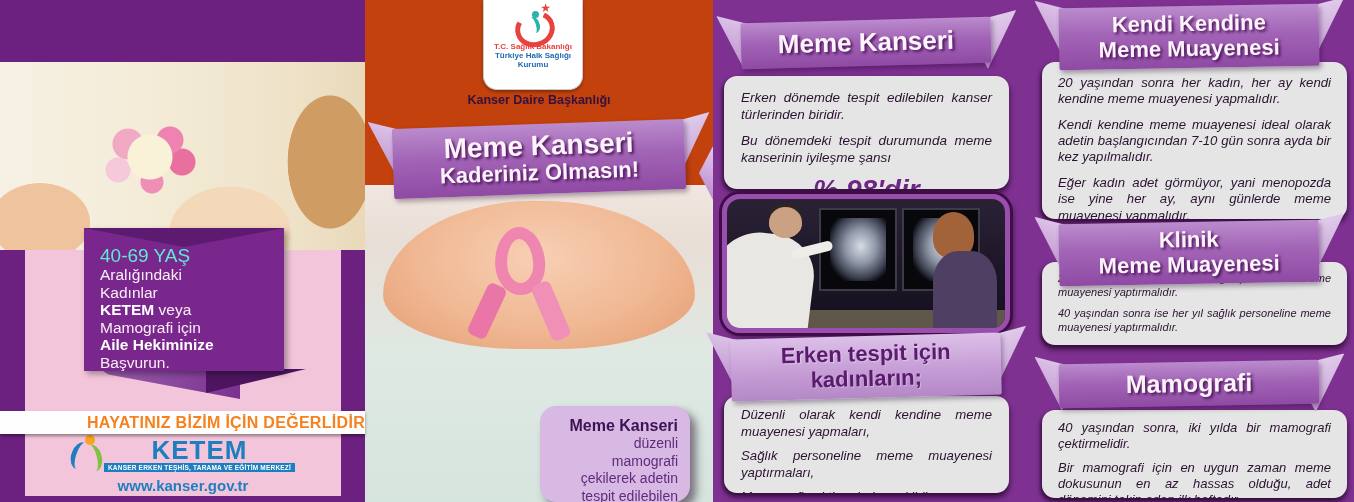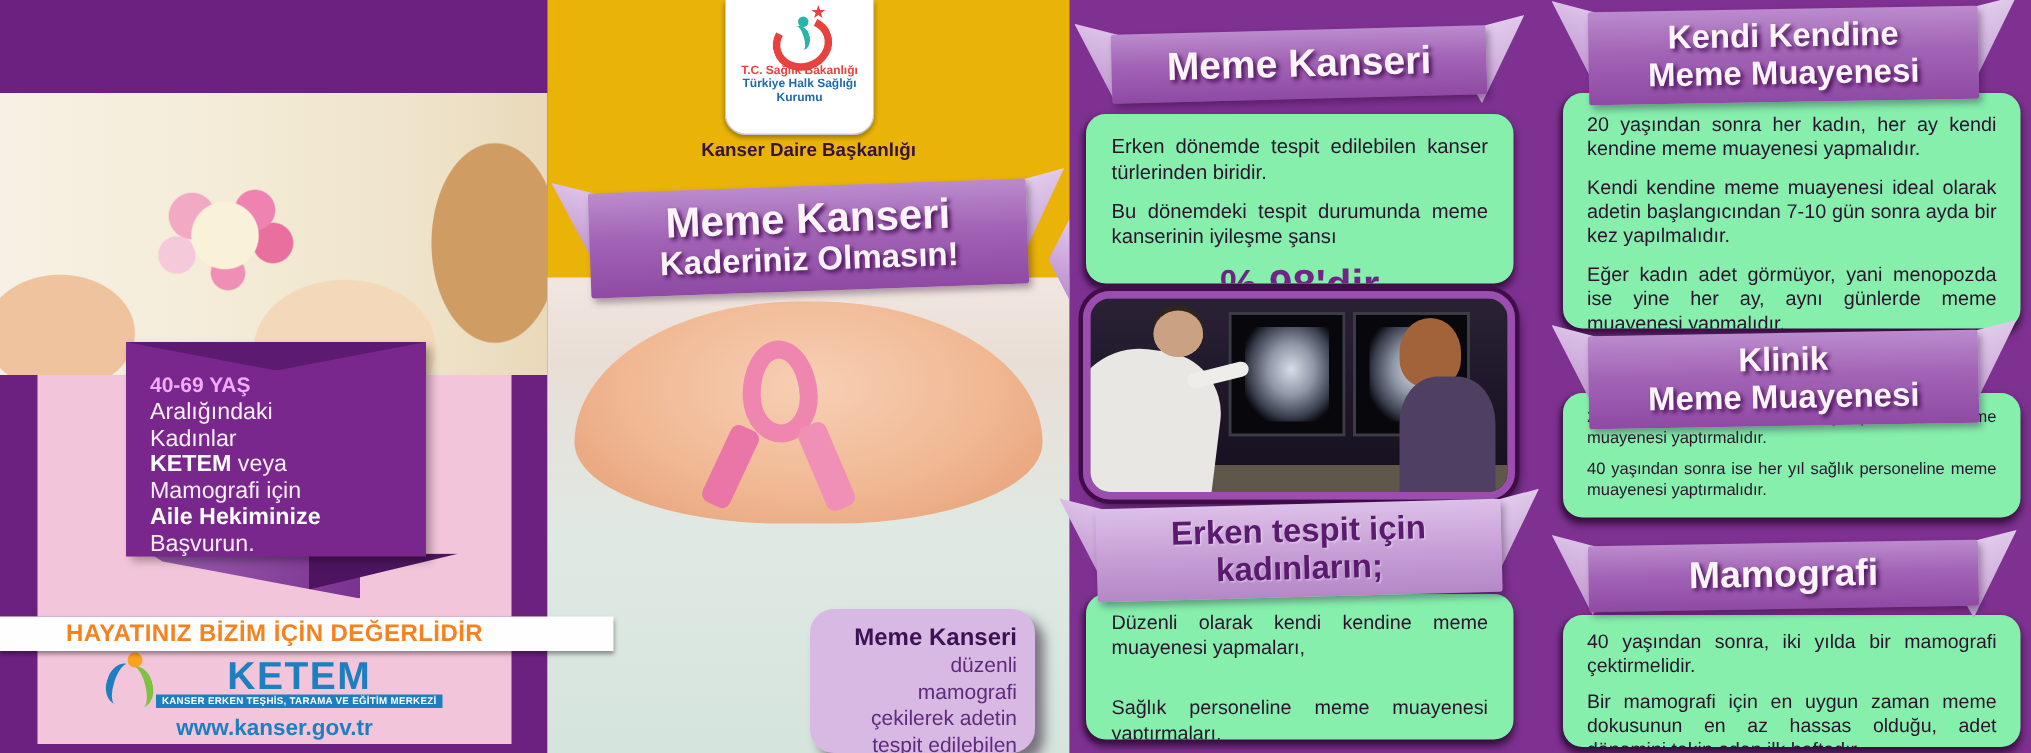--- a/index.html
+++ b/index.html
@@ -23,46 +23,46 @@
       radial-gradient(circle at 152px 120px, #ef8fb6 0 11px, rgba(239,143,182,0) 12px),
       radial-gradient(ellipse 70px 110px at 330px 100px, #cf9c64 0 60%, rgba(207,156,100,0) 61%),
       radial-gradient(ellipse 90px 70px at 40px 160px, #efc39e 0 55%, rgba(239,195,158,0) 56%),
       radial-gradient(ellipse 120px 90px at 230px 170px, #f3d9b9 0 50%, rgba(243,217,185,0) 51%),
       linear-gradient(90deg,#f6f1e4 0%,#f4ecd8 40%,#efe4cb 75%,#e9d9ba 100%);}
   .lp-pink{left:25px;top:250px;width:316px;height:161px;background:#f3c5da;}
   .age-ribbon{left:84px;top:228px;width:200px;height:143px;background:#79278c;
     box-shadow:3px 3px 6px rgba(0,0,0,.35);padding:18px 0 0 16px;box-sizing:border-box;z-index:3;}
   .age-ribbon::before{content:"";position:absolute;top:0;left:0;width:100%;height:19px;
     background:#5c1a70;clip-path:polygon(0 0,100% 0,50% 100%);}
-  .age-title{font-size:14px;font-weight:700;color:#f0abfc;line-height:20px;position:relative;z-index:2;}
+  .age-title{font-size:19px;font-weight:400;color:#5eead4;line-height:20px;position:relative;z-index:2;}
   .age-line{font-size:15.5px;color:#fbeef7;line-height:17.5px;position:relative;z-index:2;}
   .age-bold{font-weight:800;color:#ffffff;}
   .tail-l{left:100px;top:369px;width:140px;height:30px;background:linear-gradient(110deg,#9a5fae,#7a3190);
     clip-path:polygon(0 0,100% 0,100% 100%,6% 18%);z-index:2;}
   .tail-r{left:206px;top:369px;width:100px;height:24px;background:#4d1560;
     clip-path:polygon(0 0,100% 0,0 100%);z-index:2;}
   .slogan-strip{left:0;top:411px;width:365px;height:23px;background:#fefefe;
-    box-shadow:0 2px 3px rgba(0,0,0,.4);z-index:4;text-align:left;line-height:23px;padding-left:44px;}
+    box-shadow:0 2px 3px rgba(0,0,0,.4);z-index:4;text-align:right;line-height:23px;}
   .slogan-text{font-size:16px;font-weight:800;color:#f5821f;letter-spacing:.3px;}
   .lp-footer{left:25px;top:434px;width:316px;height:62px;background:#f3c5da;z-index:3;
     display:flex;flex-direction:column;align-items:center;justify-content:center;}
   .ketem-row{display:flex;align-items:flex-start;}
   .ketem-icon{position:relative;width:30px;height:38px;margin-right:3px;}
   .kf-blue{position:absolute;left:0;top:5px;width:15px;height:28px;border-left:5px solid #1e7fc0;
     border-radius:50%;transform:rotate(18deg);}
   .kf-green{position:absolute;left:11px;top:7px;width:15px;height:28px;border-right:5px solid #7fc241;
     border-radius:50%;transform:rotate(-14deg);}
   .kf-dot{position:absolute;left:14px;top:-2px;width:10px;height:10px;background:#f9a41f;border-radius:50%;}
   .ketem-stack{display:flex;flex-direction:column;align-items:center;}
   .ketem-name{font-size:26px;font-weight:800;color:#1e7fc0;letter-spacing:1px;line-height:26px;}
   .ketem-sub{background:#1e7fc0;color:#ffffff;font-size:6.5px;font-weight:700;padding:1px 4px;letter-spacing:.2px;}
   .ketem-site{font-size:15px;font-weight:800;color:#1e7fc0;margin-top:2px;}
 
   
-  #middle-panel{left:365px;top:0;width:352px;height:502px;background:#eab308;}
+  #middle-panel{left:365px;top:0;width:352px;height:502px;background:#c2410c;}
   .hands-photo{left:0;top:185px;width:348px;height:317px;
     background:linear-gradient(180deg,#f2e7e0 0%,#e8ded6 18%,#dfe9e3 55%,#d5e4dd 100%);}
   .hand-shape{position:absolute;left:18px;top:16px;width:312px;height:148px;
     background:radial-gradient(ellipse at 50% 38%,#f7cfb4 0%,#f0b893 55%,#e8a67e 85%);
     border-radius:50% 50% 46% 46% / 66% 66% 38% 38%;}
   .ribbon-loop{position:absolute;left:130px;top:42px;width:50px;height:68px;
     border:12px solid #ef86b0;border-radius:50% 50% 50% 50%/55% 55% 45% 45%;transform:rotate(-3deg);box-sizing:border-box;}
   .ribbon-tail-l{position:absolute;left:112px;top:98px;width:20px;height:56px;background:#e976a6;
     transform:rotate(25deg);border-radius:6px;}
   .ribbon-tail-r{position:absolute;left:176px;top:96px;width:20px;height:60px;background:#f090b6;
@@ -104,23 +104,23 @@
     box-shadow:6px 6px 8px rgba(25,2,30,.5);padding:10px 12px 8px;box-sizing:border-box;
     text-align:right;z-index:5;}
   .mfb-title{font-size:16px;font-weight:700;color:#3c1254;line-height:19px;}
   .mfb-line{font-size:14px;color:#5e2b7c;line-height:17.6px;}
 
   .mid-edge-decor{left:334px;top:146px;width:14px;height:54px;z-index:1;
     background:linear-gradient(200deg,#e3c8ee,#b687c9);clip-path:polygon(100% 0,0 50%,100% 100%);}
 
   
   #right-panel{left:713px;top:0;width:641px;height:502px;background:#7e3191;}
-  .pinkbox{position:absolute;background:#86efac;border-radius:13px;z-index:2;
+  .pinkbox{position:absolute;background:#e5e5e5;border-radius:13px;z-index:2;
     box-shadow:0 4px 5px 1px rgba(25,0,30,.55),-2px 2px 3px rgba(25,0,30,.35);
-    box-sizing:border-box;color:#2b1230;text-align:justify;overflow:hidden;}
+    box-sizing:border-box;color:#2b1230;text-align:justify;overflow:hidden;font-style:italic;}
   .pinkbox p{margin:0;}
 
   .ribA1{left:28px;top:20px;width:250px;transform:rotate(-1.5deg);}
   .ribA1 .ribbon-bar{padding:8px 2px 10px;font-size:26px;line-height:28px;}
   .boxA1{left:11px;top:76px;width:285px;height:113px;padding:13px 17px 6px;font-size:13.5px;line-height:1.27;}
   .boxA1 .p2{margin-top:9px;}
   .statline{text-align:center;font-size:28px;font-weight:800;color:#6f2585;margin-top:5px;}
 
   .mammo-photo{left:9px;top:194px;width:288px;height:139px;border-radius:18px;overflow:hidden;
     border:5px solid #9a4fae;box-shadow:0 0 0 3px #400d49,3px 4px 6px rgba(0,0,0,.5);
@@ -136,21 +136,21 @@
   .doc-head{position:absolute;left:15%;top:6%;width:12%;height:24%;background:#caa183;border-radius:50%;
     box-shadow:inset 0 -3px 0 #caa183,0 -4px 0 #2e2521;}
   .doc-arm{position:absolute;left:23%;top:36%;width:15%;height:8%;background:#efede9;
     transform:rotate(-14deg);border-radius:5px;}
   .woman-hair{position:absolute;right:11%;top:10%;width:15%;height:36%;background:#a3633a;border-radius:50% 50% 40% 40%;}
   .woman-body{position:absolute;right:3%;top:40%;width:23%;height:60%;background:#4e3f63;border-radius:40% 40% 0 0;}
 
   .ribA2{left:18px;top:336px;width:270px;transform:rotate(-1.5deg);}
   .ribA2 .ribbon-bar{padding:5px 2px 7px;font-size:22px;line-height:25px;}
   .boxA2{left:11px;top:396px;width:285px;height:97px;padding:11px 17px 4px;font-size:13.2px;line-height:1.25;}
-  .boxA2 p + p{margin-top:24px;}
+  .boxA2 p + p{margin-top:8px;}
 
   .ribB{left:346px;width:260px;transform:rotate(-1deg);}
   .ribB .ribbon-bar{padding:5px 2px 7px;font-size:22px;line-height:25px;}
   .ribB1{top:6px;}
   .boxB1{left:329px;top:62px;width:305px;height:157px;padding:13px 16px 6px;font-size:13.2px;line-height:1.24;}
   .boxB1 p + p{margin-top:9px;}
   .ribB2{top:222px;}
   .boxB2{left:329px;top:262px;width:305px;height:83px;padding:10px 16px 4px;font-size:11px;line-height:1.24;}
   .boxB2 p + p{margin-top:8px;}
   .ribB3{top:362px;}

